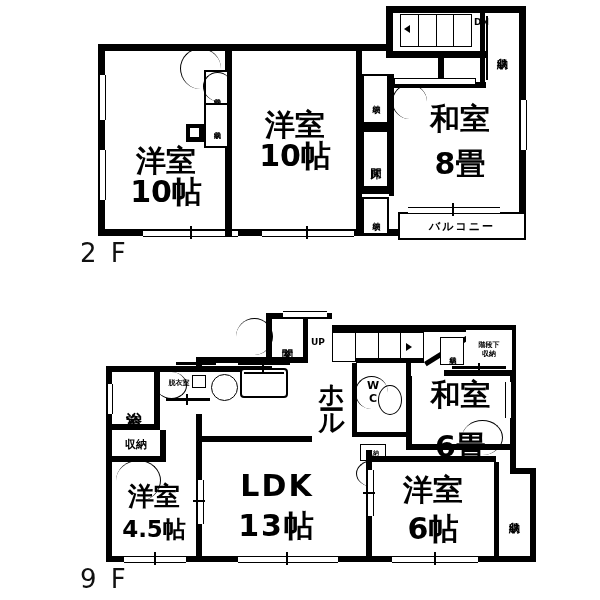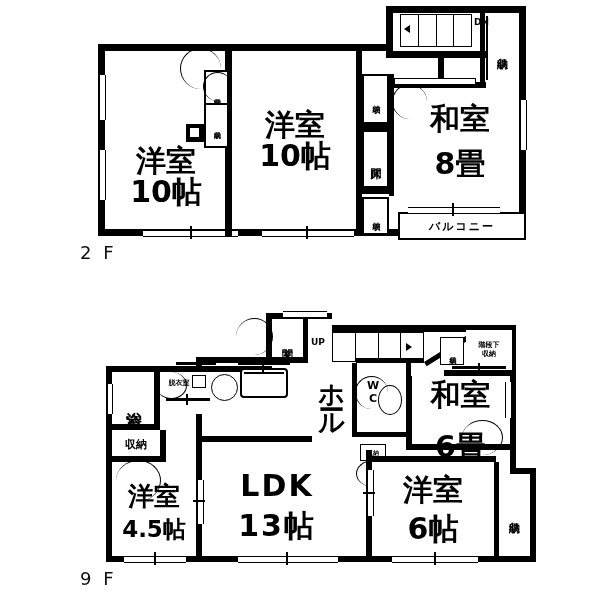--- a/index.html
+++ b/index.html
@@ -31,21 +31,21 @@
   .vert{
     writing-mode:vertical-rl;
     text-orientation:upright;
     letter-spacing:0px;
   }
   .rm-big{font-size:30px;font-weight:700;}
   .rm-mid{font-size:26px;font-weight:700;}
   .rm-sm{font-size:11px;font-weight:700;}
   .rm-xs{font-size:8px;font-weight:700;}
   .rm-tiny{font-size:7px;font-weight:700;}
-  .floor-lbl{font-size:18px;font-weight:400;letter-spacing:3px;color:#111;}
+  .floor-lbl{font-size:26px;font-weight:400;letter-spacing:3px;color:#111;}
   
   .swing{position:absolute;border:1.5px solid #000;border-radius:100%;background:transparent;}
   .sw-tl{border-right:none;border-bottom:none;}
   .sw-tr{border-left:none;border-bottom:none;}
   .sw-br{border-left:none;border-top:none;}
   
   .win{position:absolute;background:#fff;border-top:1.5px solid #000;border-bottom:1.5px solid #000;}
   .win-v{position:absolute;background:#fff;border-left:1.5px solid #000;border-right:1.5px solid #000;}
   .sliding{position:absolute;background:#fff;border:1.5px solid #000;}
   

